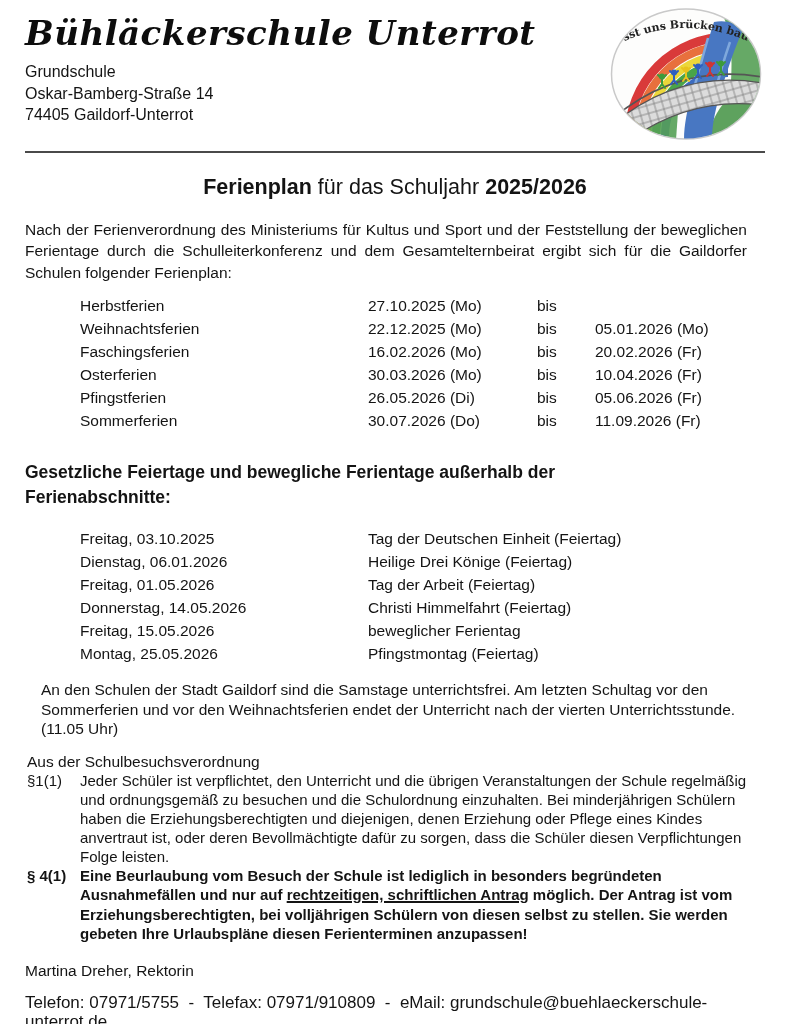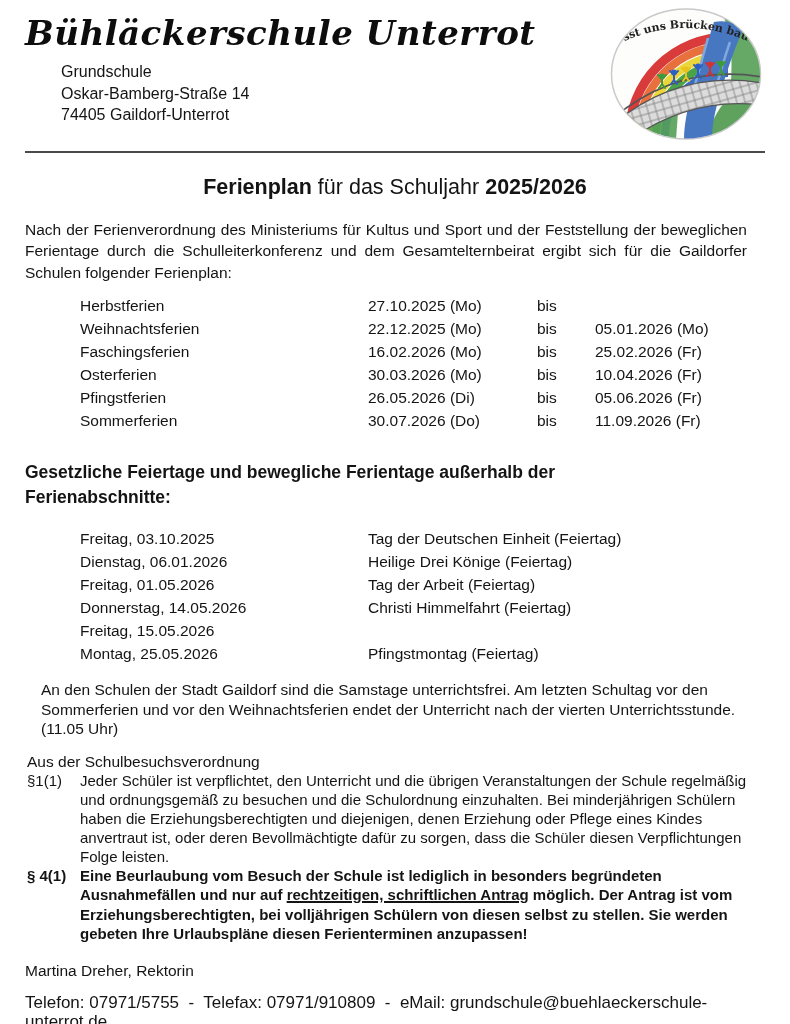--- a/index.html
+++ b/index.html
@@ -17,21 +17,21 @@
   .school-name {
     margin: 0;
     font-family: "DejaVu Serif", serif;
     font-style: italic;
     font-weight: 700;
     font-size: 34px;
     line-height: 46px;
     letter-spacing: 0.5px;
     color: #0d0d0d;
   }
-  .address { margin-top: 5px; font-size: 16px; line-height: 21.5px; margin-left: 36px; }
+  .address { margin-top: 5px; font-size: 16px; line-height: 21.5px; }
   .logo { position: absolute; top: 8px; right: 28px; width: 152px; height: 132px; }
   .rule { margin: 25px 0 0 0; border: none; border-top: 2px solid #4a4a4a; width: 740px; }
 
   
   .doc-title { margin-top: 21px; text-align: center; font-size: 21.5px; line-height: 26px; font-weight: 400; }
   .doc-title .b { font-weight: 700; }
 
   
   .intro { margin: 19px 1px 0 0; width: 722px; font-size: 15.5px; line-height: 21.5px; text-align: justify; }
   .note  { margin: 15px 0 0 16px; width: 722px; font-size: 15.5px; line-height: 19.5px; }
@@ -155,21 +155,21 @@
     <div class="frow">
       <span>Weihnachtsferien</span>
       <span>22.12.2025 (Mo)</span>
       <span>bis</span>
       <span>05.01.2026 (Mo)</span>
     </div>
     <div class="frow">
       <span>Faschingsferien</span>
       <span>16.02.2026 (Mo)</span>
       <span>bis</span>
-      <span>25.02.2026 (Fr)</span>
+      <span>20.02.2026 (Fr)</span>
     </div>
     <div class="frow">
       <span>Osterferien</span>
       <span>30.03.2026 (Mo)</span>
       <span>bis</span>
       <span>10.04.2026 (Fr)</span>
     </div>
     <div class="frow">
       <span>Pfingstferien</span>
       <span>26.05.2026 (Di)</span>
@@ -198,20 +198,21 @@
     <div class="hrow">
       <span>Freitag, 01.05.2026</span>
       <span>Tag der Arbeit (Feiertag)</span>
     </div>
     <div class="hrow">
       <span>Donnerstag, 14.05.2026</span>
       <span>Christi Himmelfahrt (Feiertag)</span>
     </div>
     <div class="hrow">
       <span>Freitag, 15.05.2026</span>
+      <span>beweglicher Ferientag</span>
     </div>
     <div class="hrow">
       <span>Montag, 25.05.2026</span>
       <span>Pfingstmontag (Feiertag)</span>
     </div>
   </div>
 
   <p class="note">An den Schulen der Stadt Gaildorf sind die Samstage unterrichtsfrei. Am letzten Schultag vor den Sommerferien und vor den Weihnachtsferien endet der Unterricht nach der vierten Unterrichtsstunde. (11.05 Uhr)</p>
 
   <div class="law-heading">Aus der Schulbesuchsverordnung</div>

